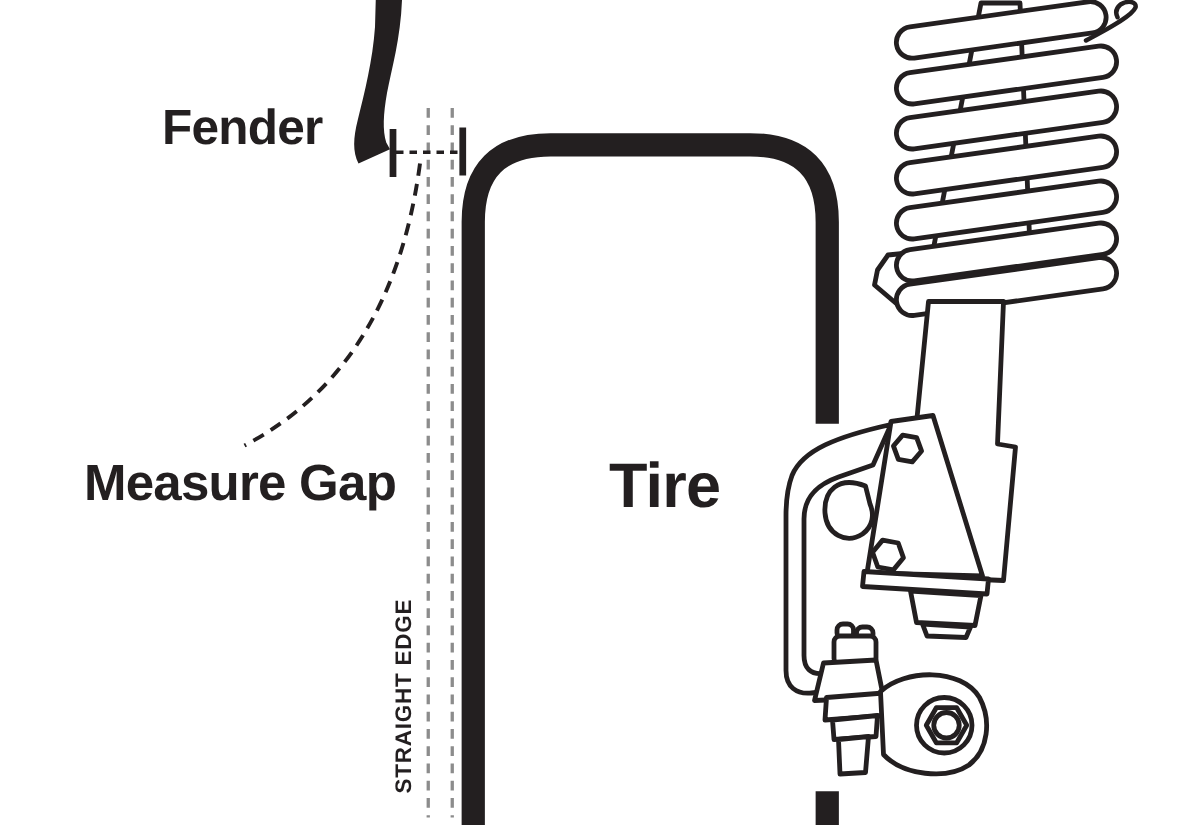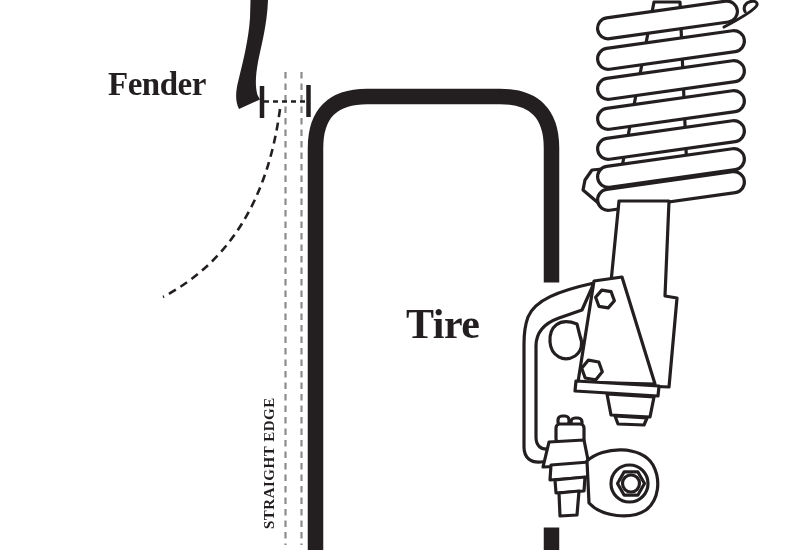--- a/index.html
+++ b/index.html
@@ -9,21 +9,20 @@
     height: 556px;
     background: #ffffff;
     overflow: hidden;
     font-family: "Liberation Sans", sans-serif;
   }
   .stage {
     position: relative;
     width: 800px;
     height: 556px;
     background: #ffffff;
-    font-family: Liberation Serif, serif;
   }
   .stage svg {
     position: absolute;
     left: 0;
     top: 0;
   }
   .label {
     position: absolute;
     color: #231f20;
     font-weight: bold;
@@ -125,18 +124,19 @@
         <path d="M 587,461 C 603,446 641,445 653,465 C 661,480 659,500 646,510 C 631,520 602,517 589,503 Z"></path>
         <circle cx="629.5" cy="483.5" r="18.5"></circle>
         <polygon points="644.5,483.5 637.8,495.2 624.2,495.2 617.5,483.5 624.2,471.8 637.8,471.8"></polygon>
         <circle cx="631" cy="483.5" r="8.5"></circle>
       </g>
     </g>
   </svg>
 
   <div class="label label-fender">Fender</div>
 
+  <div class="label label-measure-gap">Measure Gap</div>
 
   <div class="label label-tire">Tire</div>
 
   <div class="label label-straight-edge">STRAIGHT EDGE</div>
 
 </div>
 
 </body></html>

